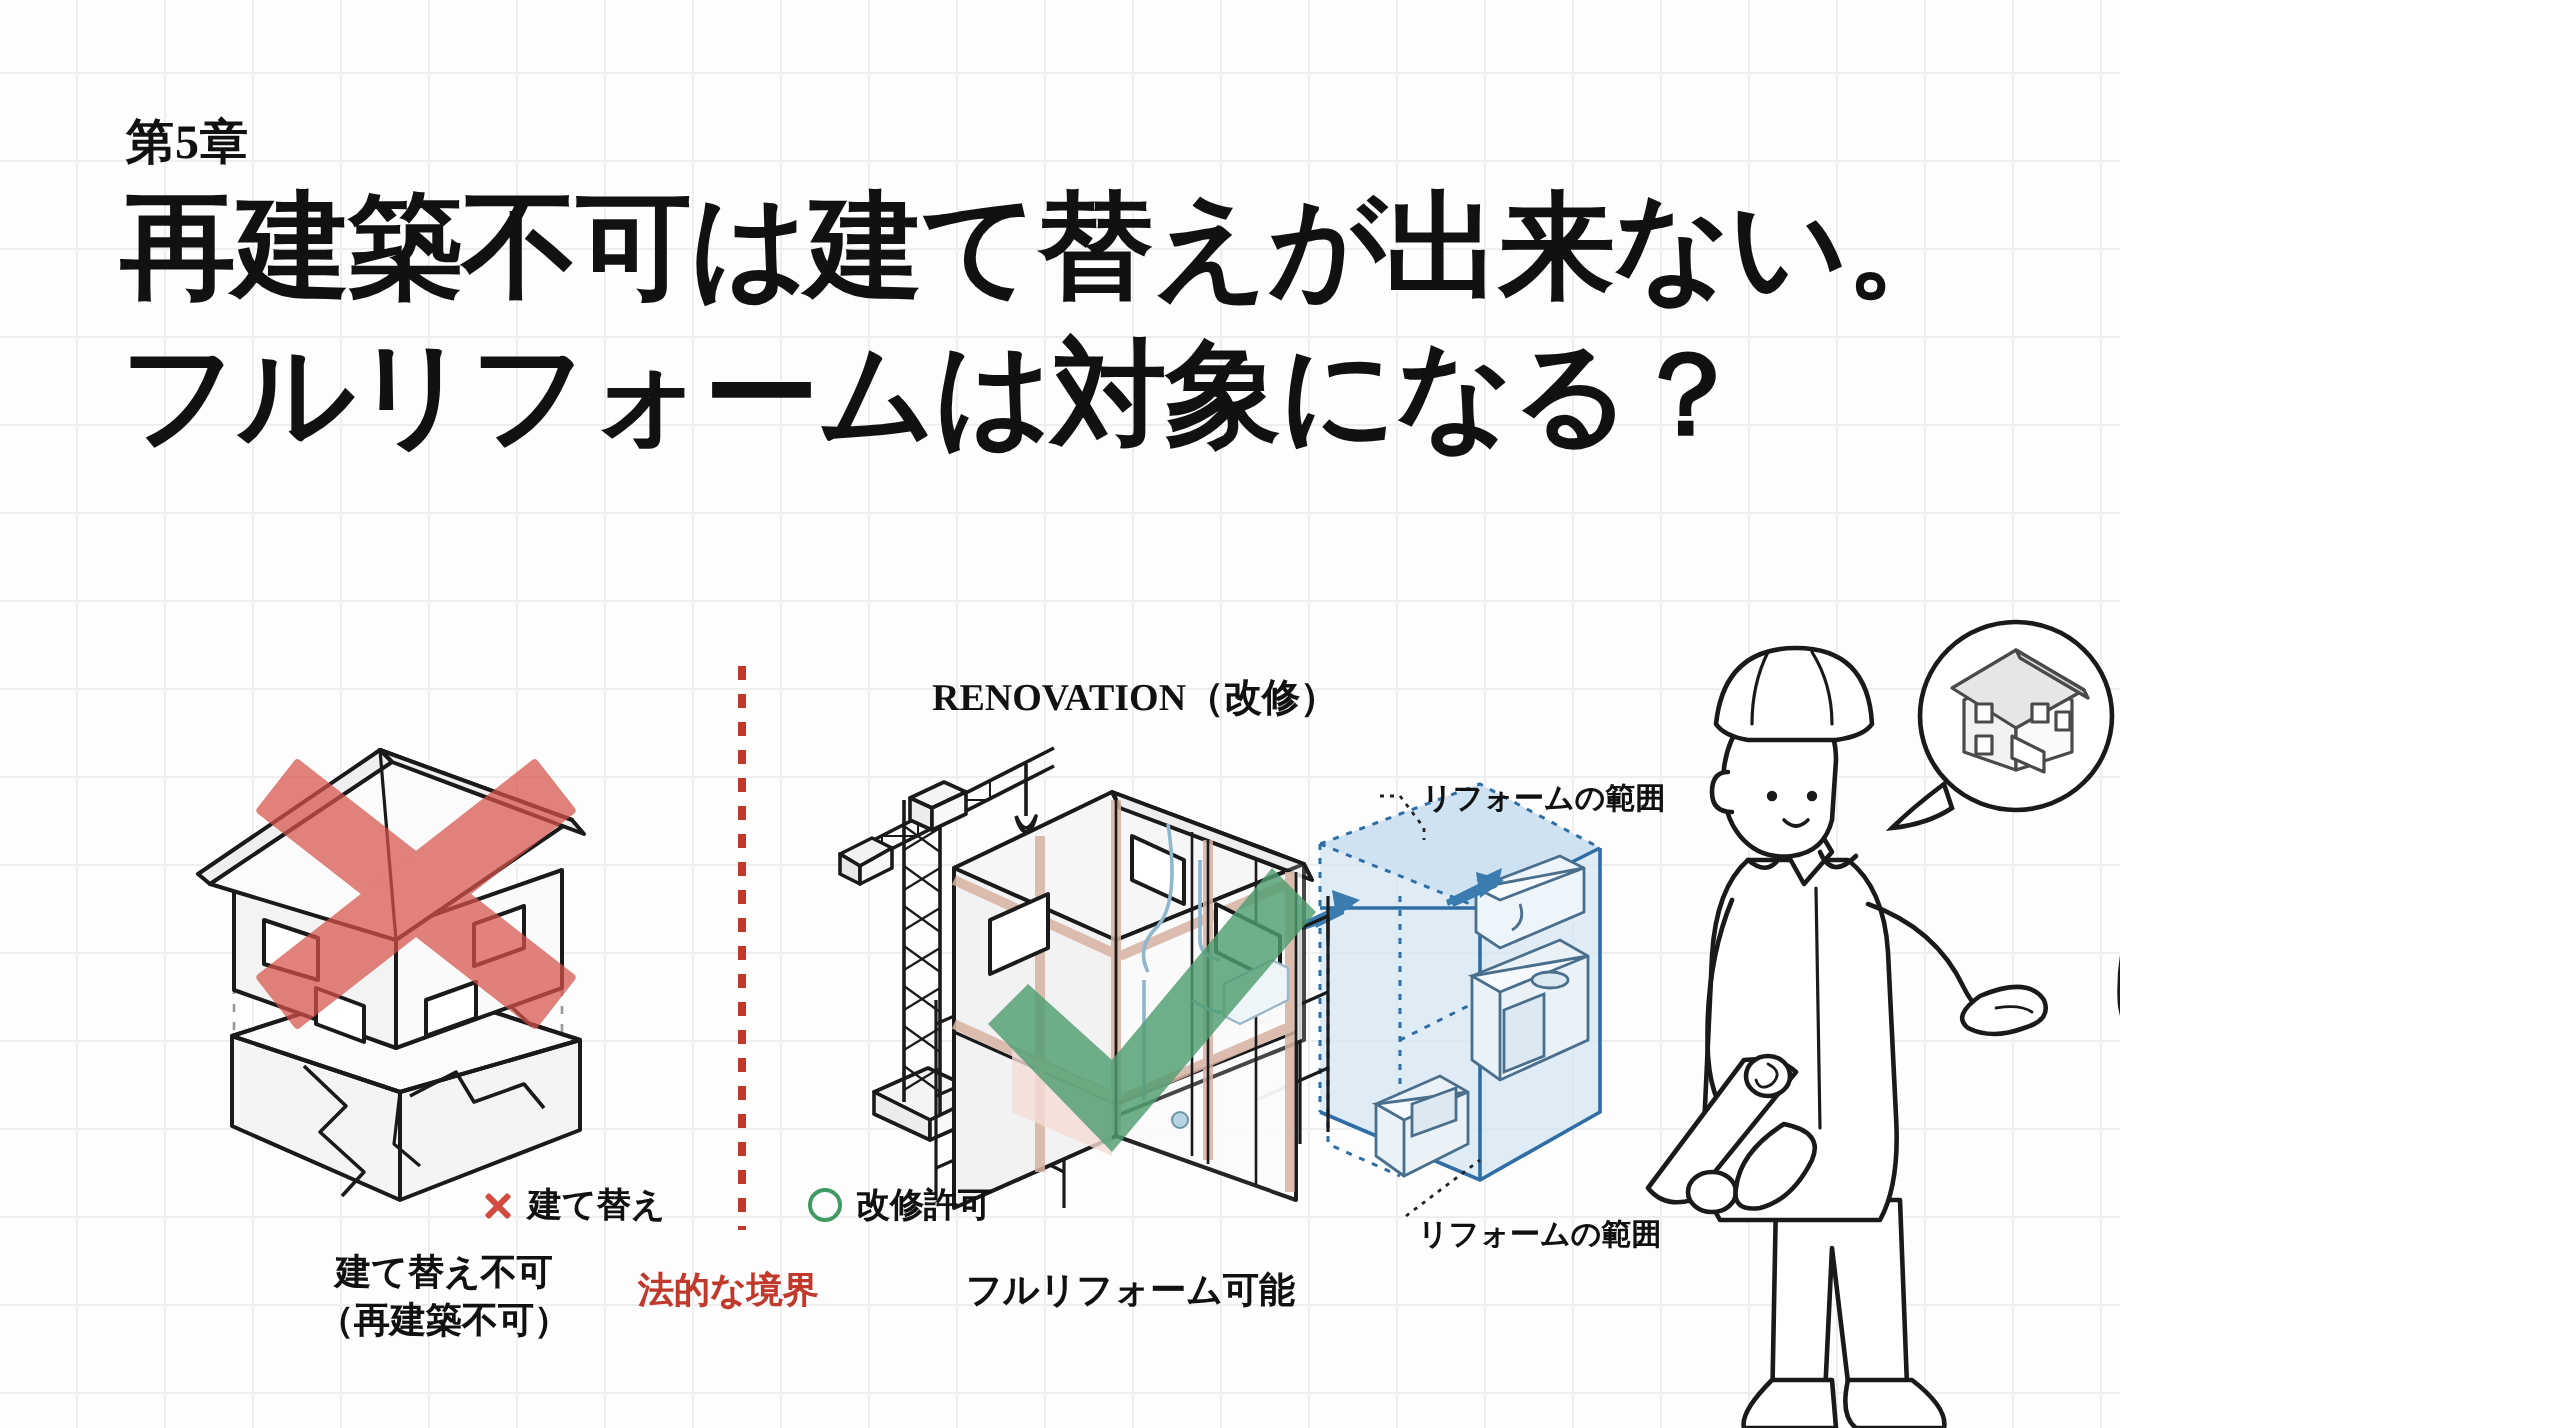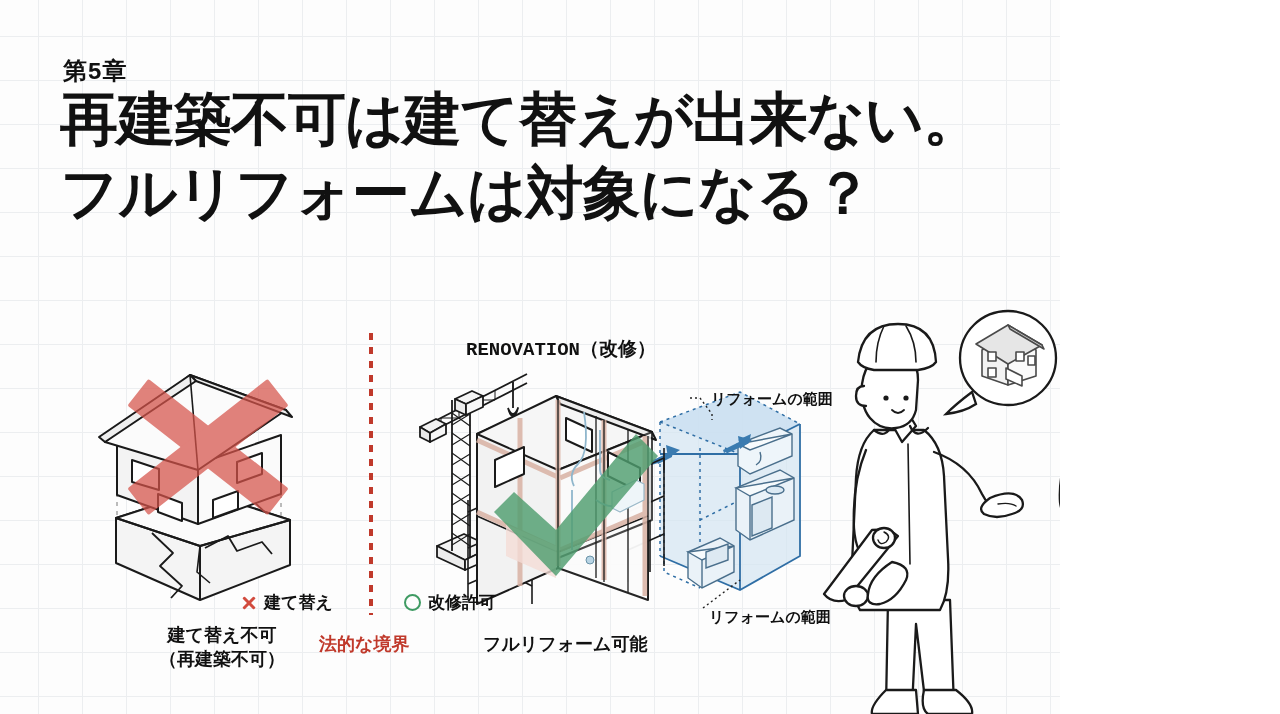--- a/index.html
+++ b/index.html
@@ -11,21 +11,21 @@
     position: relative;
     width: 1060px;
     height: 714px;
     overflow: hidden;
     background-color: #fdfdfd;
     background-image:
       linear-gradient(to right, #eceef0 1px, transparent 1px),
       linear-gradient(to bottom, #eceef0 1px, transparent 1px);
     background-size: 44px 44px;
     background-position: -6px -8px;
-    font-family: Liberation Mono, monospace;
+    font-family: Liberation Serif, serif;
     color: #111111;
   }
 
   
   .chapter-label {
     position: absolute;
     left: 63px;
     top: 55px;
     font-size: 24px;
     font-weight: 700;

